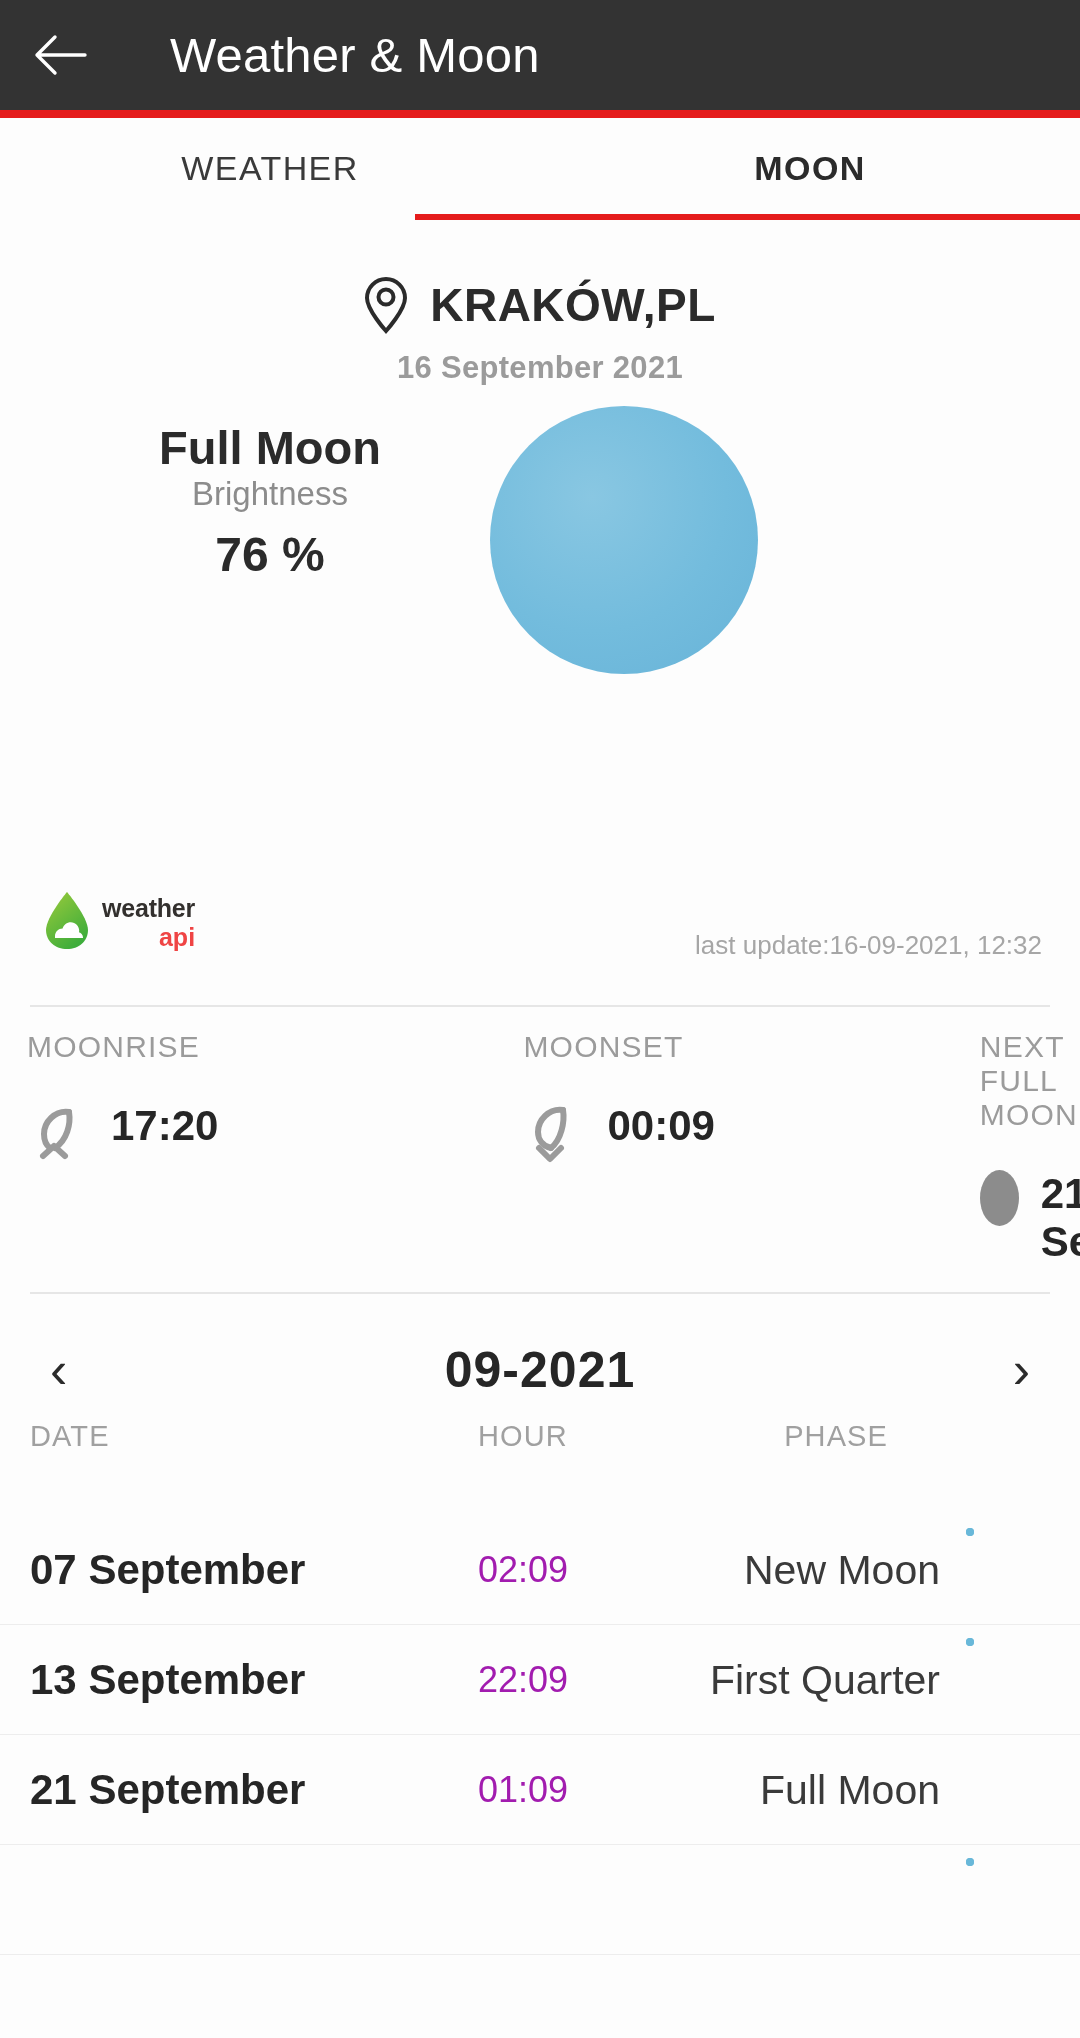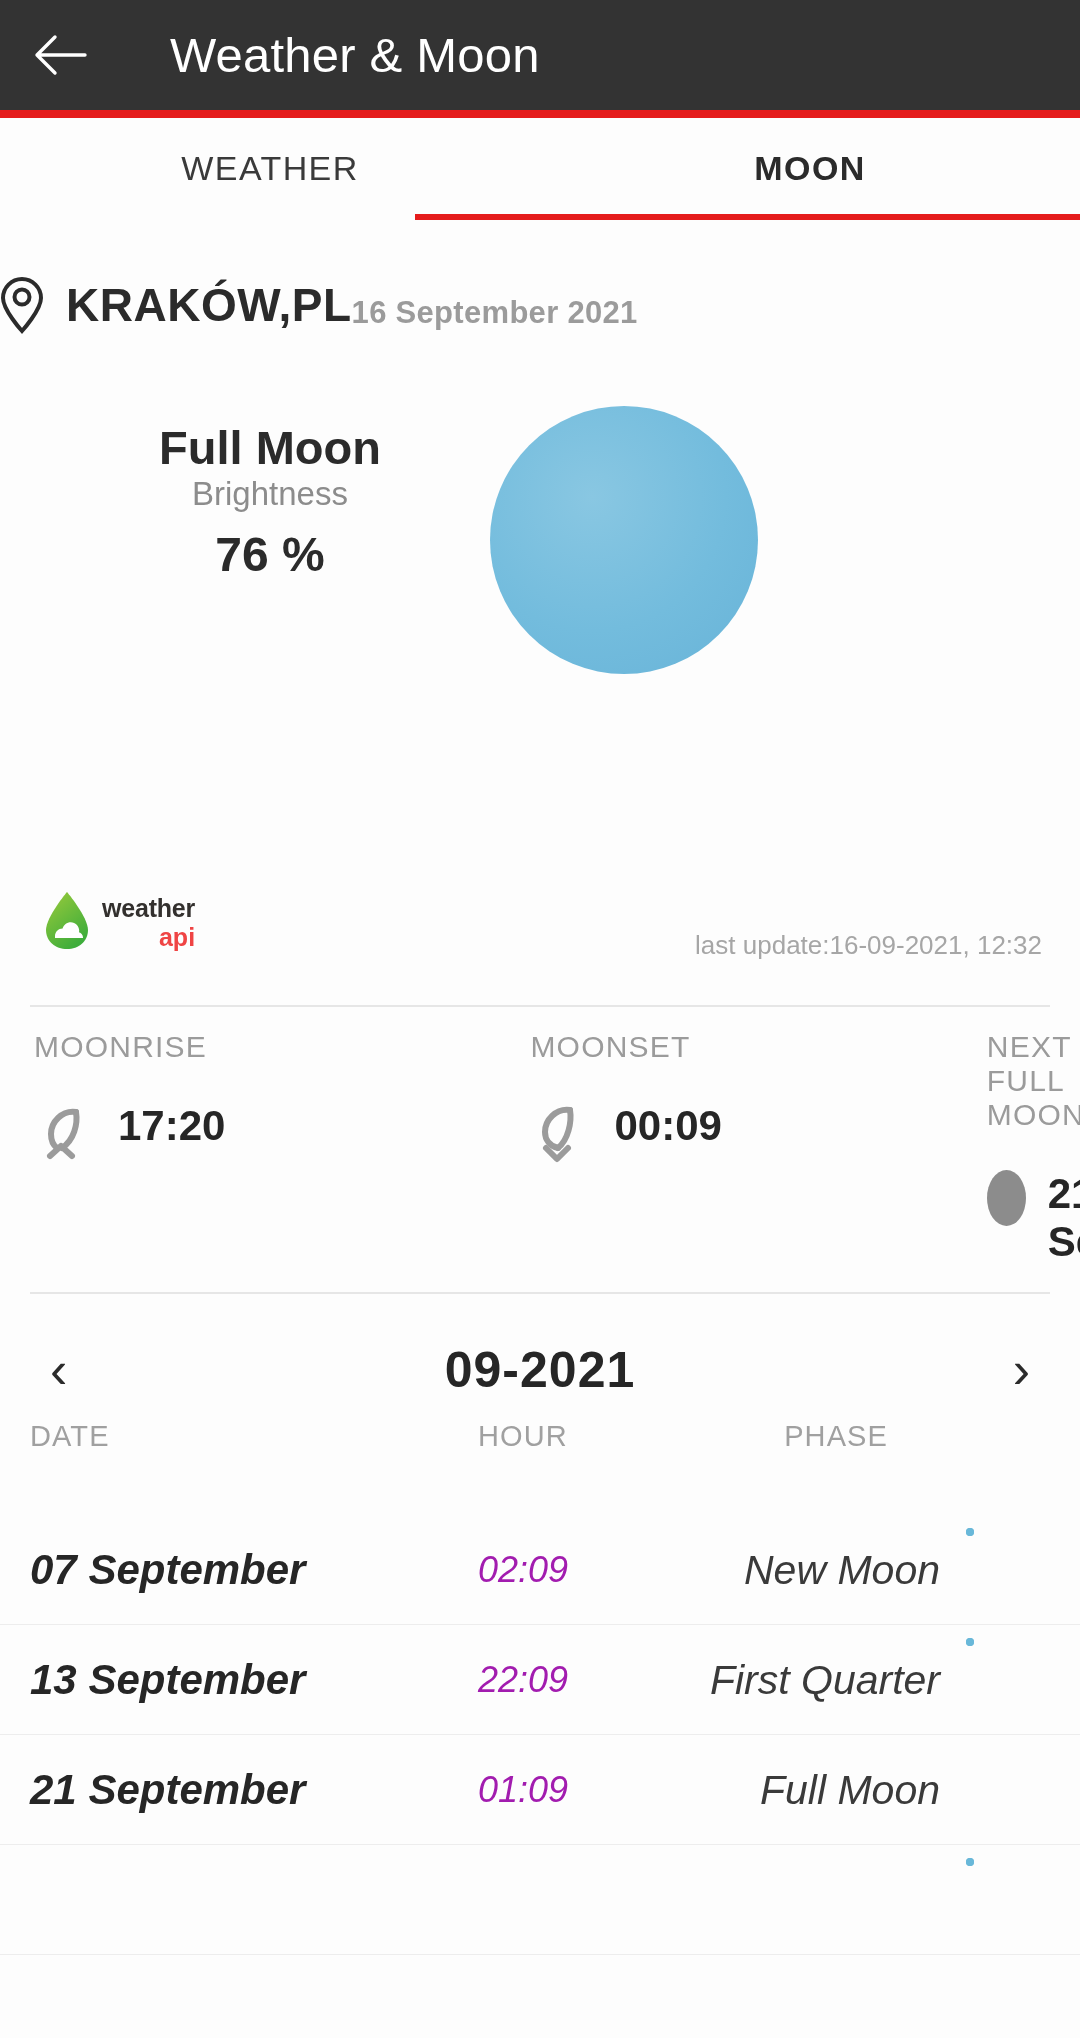--- a/index.html
+++ b/index.html
@@ -48,21 +48,21 @@
   }
   .tab.active { font-weight:700; color:#2b2b2b; }
   .tab-indicator {
     position:absolute; top:214px; left:415px; width:665px; height:6px;
     background:#e51c1c;
   }
 
   
   .loc-block {
     position:absolute; top:276px; left:0; width:1080px;
-    display:flex; flex-direction:row; align-items:center;
+    display:flex; flex-direction:column; align-items:center;
   }
   .loc-row { display:flex; align-items:center; gap:22px; }
   .pin-icon { display:block; }
   .loc-name {
     font-size:46px; font-weight:700; color:#2b2b2b; letter-spacing:0.5px;
   }
   .loc-date {
     margin-top:16px;
     font-size:31px; font-weight:700; color:#9b9b9b; letter-spacing:0.3px;
   }
@@ -103,21 +103,21 @@
 
   .divider {
     position:absolute; left:30px; width:1020px; height:2px; background:#e6e6e6;
   }
   .div1 { top:1005px; }
   .div2 { top:1292px; }
 
   
   .times { position:absolute; top:1030px; left:0; width:1080px; height:250px; display:flex; }
   .time-col { flex:1; display:flex; flex-direction:column; align-items:center; }
-  .time-col:nth-child(1){ align-items:flex-start; padding-left:34px; }
+  .time-col:nth-child(1){ align-items:flex-start; padding-left:27px; }
   .time-col:nth-child(2){ align-items:flex-start; padding-left:305px; }
   .time-col:nth-child(3){ align-items:flex-start; padding-left:265px; }
   .time-label { font-size:30px; color:#9b9b9b; letter-spacing:1.2px; }
   .time-row { margin-top:38px; display:flex; align-items:flex-start; gap:22px; }
   .time-value { font-size:42px; font-weight:700; color:#262626; }
   .nfm-dot { width:56px; height:56px; border-radius:50%; background:#8c8c8c; }
 
   
   .month-nav {
     position:absolute; top:1310px; left:0; width:1080px; height:120px;
@@ -129,21 +129,21 @@
 
   
   .tbl-head {
     position:absolute; top:1420px; left:0; width:926px; height:60px;padding-left:36px;
   }
   .th { position:absolute; font-size:29px; color:#a0a0a0; letter-spacing:1.1px; }
   .th-date { left:30px; }
   .th-hour { left:478px; }
   .th-phase { right:38px; }
 
-  .rows { position:absolute; top:1515px; left:0; width:1080px;font-style:italic; }
+  .rows { position:absolute; top:1515px; left:0; width:1080px; }
   .row {
     position:relative; height:110px;
     border-bottom:1px solid #ededed;
   }
   .row .r-date {
     position:absolute; left:30px; top:50%; transform:translateY(-50%);
     font-size:42px; font-weight:700; color:#262626;
   }
   .row .r-hour {
     position:absolute; left:478px; top:50%; transform:translateY(-50%);

